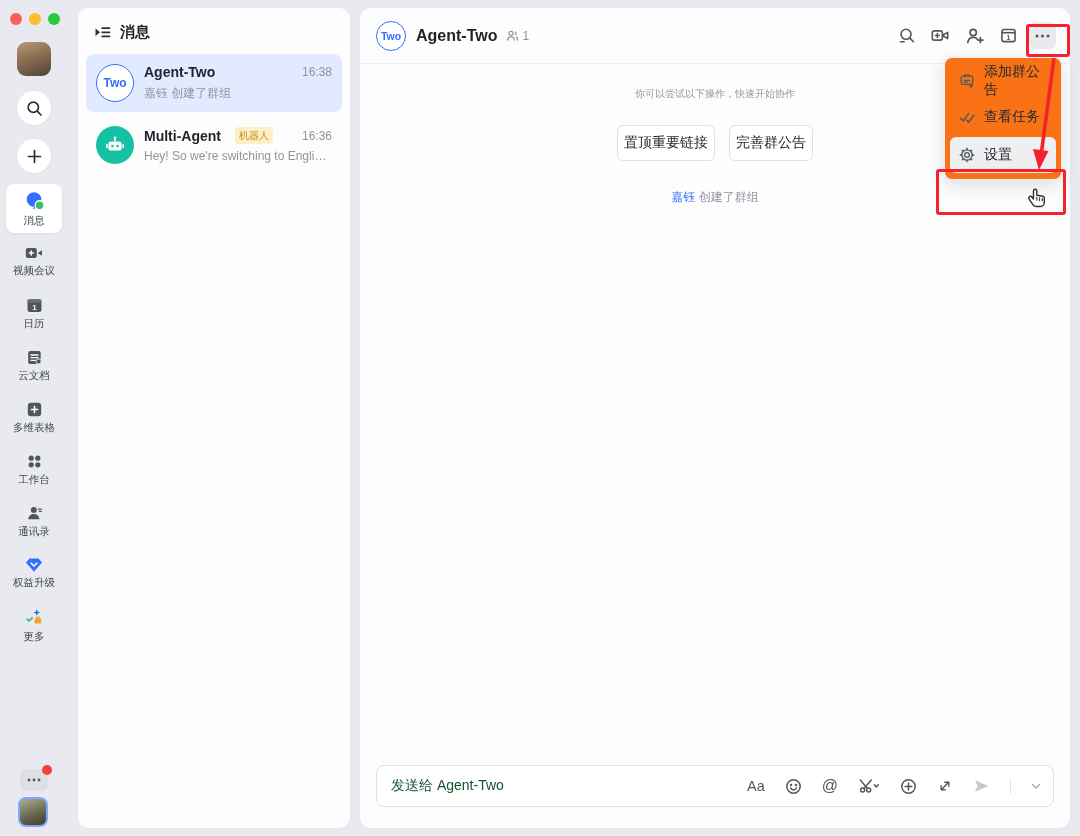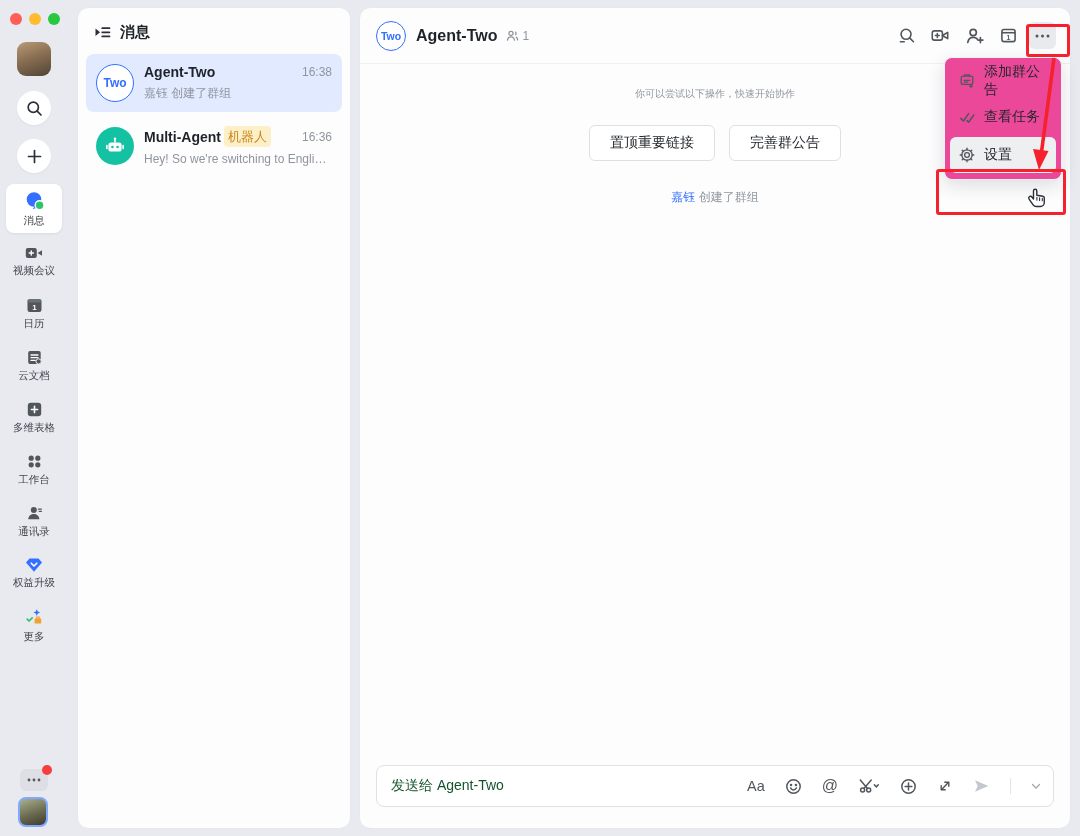--- a/index.html
+++ b/index.html
@@ -33,55 +33,55 @@
   .cl-header { display:flex; align-items:center; gap:9px; padding:15px 16px 12px; }
   .cl-title { font-size:15px; font-weight:700; color:#1F2329; }
   .cl-item { margin:0 8px 4px; padding:10px 10px; border-radius:8px; display:flex; gap:10px; align-items:center; }
   .cl-item.selected { background:#E1EAFF; }
   .cl-avatar { width:38px; height:38px; border-radius:50%; flex:none; display:flex; align-items:center; justify-content:center; }
   .avatar-two { background:#FFFFFF; border:1.5px solid #3370FF; color:#3370FF; font-weight:700; font-size:12px; }
   .avatar-bot { background:#14C2A3; }
   .ci-body { flex:1; min-width:0; }
   .ci-row1 { display:flex; align-items:center; }
   .ci-name { font-size:14px; font-weight:600; color:#1F2329; white-space:nowrap; }
-  .ci-badge { margin-left:3px; font-size:13px; padding:1.5px 4px; border-radius:4px; background:#FDEFC8; color:#C9871B; white-space:nowrap; }
+  .ci-badge { margin-left:14px; font-size:10px; padding:1.5px 4px; border-radius:4px; background:#FDEFC8; color:#C9871B; white-space:nowrap; }
   .ci-time { margin-left:auto; font-size:12px; color:#8F959E; }
   .ci-preview { margin-top:5px; font-size:12px; color:#8F959E; white-space:nowrap; overflow:hidden; text-overflow:ellipsis; }
 
   
   .main { position:absolute; left:360px; top:8px; width:710px; height:820px; background:#FDFDFE; border-radius:10px;
     box-shadow:0 0 1px rgba(31,35,41,.08); }
   .main-header { position:absolute; left:0; top:0; right:0; height:56px; display:flex; align-items:center;
     padding:0 14px 0 16px; border-bottom:1px solid #EEF0F2; }
   .mh-avatar { width:30px; height:30px; border-radius:50%; background:#fff; border:1.5px solid #3370FF; color:#3370FF;
     font-weight:700; font-size:10.5px; display:flex; align-items:center; justify-content:center; flex:none; }
   .mh-title { margin-left:10px; font-size:16px; font-weight:700; color:#1F2329; }
   .mh-member { margin-left:9px; display:flex; align-items:center; gap:3px; color:#8F959E; font-size:12px; }
   .mh-actions { margin-left:auto; display:flex; align-items:center; gap:7px; }
   .hbtn { width:27px; height:27px; border-radius:6px; border:none; background:transparent; display:flex; align-items:center; justify-content:center; }
   .hbtn.pressed { background:#E9EAEE; }
 
   .welcome { position:absolute; left:0; right:0; top:70px; text-align:center; }
   .w-title { font-size:17px; font-weight:700; color:#1F2329; }
   .w-sub { margin-top:9px; font-size:10px; color:#8F959E; }
   .w-actions { margin-top:24px; display:flex; justify-content:center; gap:14px; }
-  .w-btn { padding:8px 20px; border:1px solid #DEE0E3; border-radius:6px; background:#FFFFFF; font-size:14px; color:#1F2329;
+  .w-btn { padding:8px 6px; border:1px solid #DEE0E3; border-radius:6px; background:#FFFFFF; font-size:14px; color:#1F2329;
     font-family:inherit; }
   .w-system { margin-top:28px; font-size:12px; color:#8F959E; }
   .w-system .u { color:#3370FF; }
 
   .composer { position:absolute; left:16px; right:16px; bottom:21px; height:42px; border:1px solid #DFE1E5; border-radius:8px;
     background:#FFFFFF; display:flex; align-items:center; padding:0 12px 0 14px; }
   .c-placeholder { font-size:14px; color:#14532d; }
   .c-icons { margin-left:auto; display:flex; align-items:center; gap:20px; }
   .c-txt { font-size:14.5px; color:#51565D; font-weight:500; }
   .c-sep { width:1px; height:16px; background:#E1E3E6; }
 
   
-  .menu { position:absolute; left:944px; top:57px; width:118px; background:#ec4899; border-radius:8px;
+  .menu { position:absolute; left:944px; top:57px; width:118px; background:#f97316; border-radius:8px;
     border:1px solid #F0F1F3; box-shadow:0 6px 18px rgba(31,35,41,.14); padding:5px 0 6px; z-index:5; }
   .menu-row { height:36px; display:flex; align-items:center; gap:9px; padding:0 14px; font-size:14px; color:#24292F; }
   .menu-row.hl { margin:2px 5px 0; padding:0 9px; background:#EEEFF1; border-radius:6px; }
 
   
   .rr { position:absolute; border:3px solid #F5222D; border-radius:3px; z-index:9; pointer-events:none; }
   .rr1 { left:1026px; top:24px; width:44px; height:33px; }
   .rr2 { left:936px; top:169px; width:130px; height:46px; }
   .arrow-overlay { position:absolute; left:1020px; top:54px; width:52px; height:122px; z-index:10; pointer-events:none; }
   .cursor-overlay { position:absolute; left:1026px; top:187px; width:24px; height:26px; z-index:11; pointer-events:none; }

